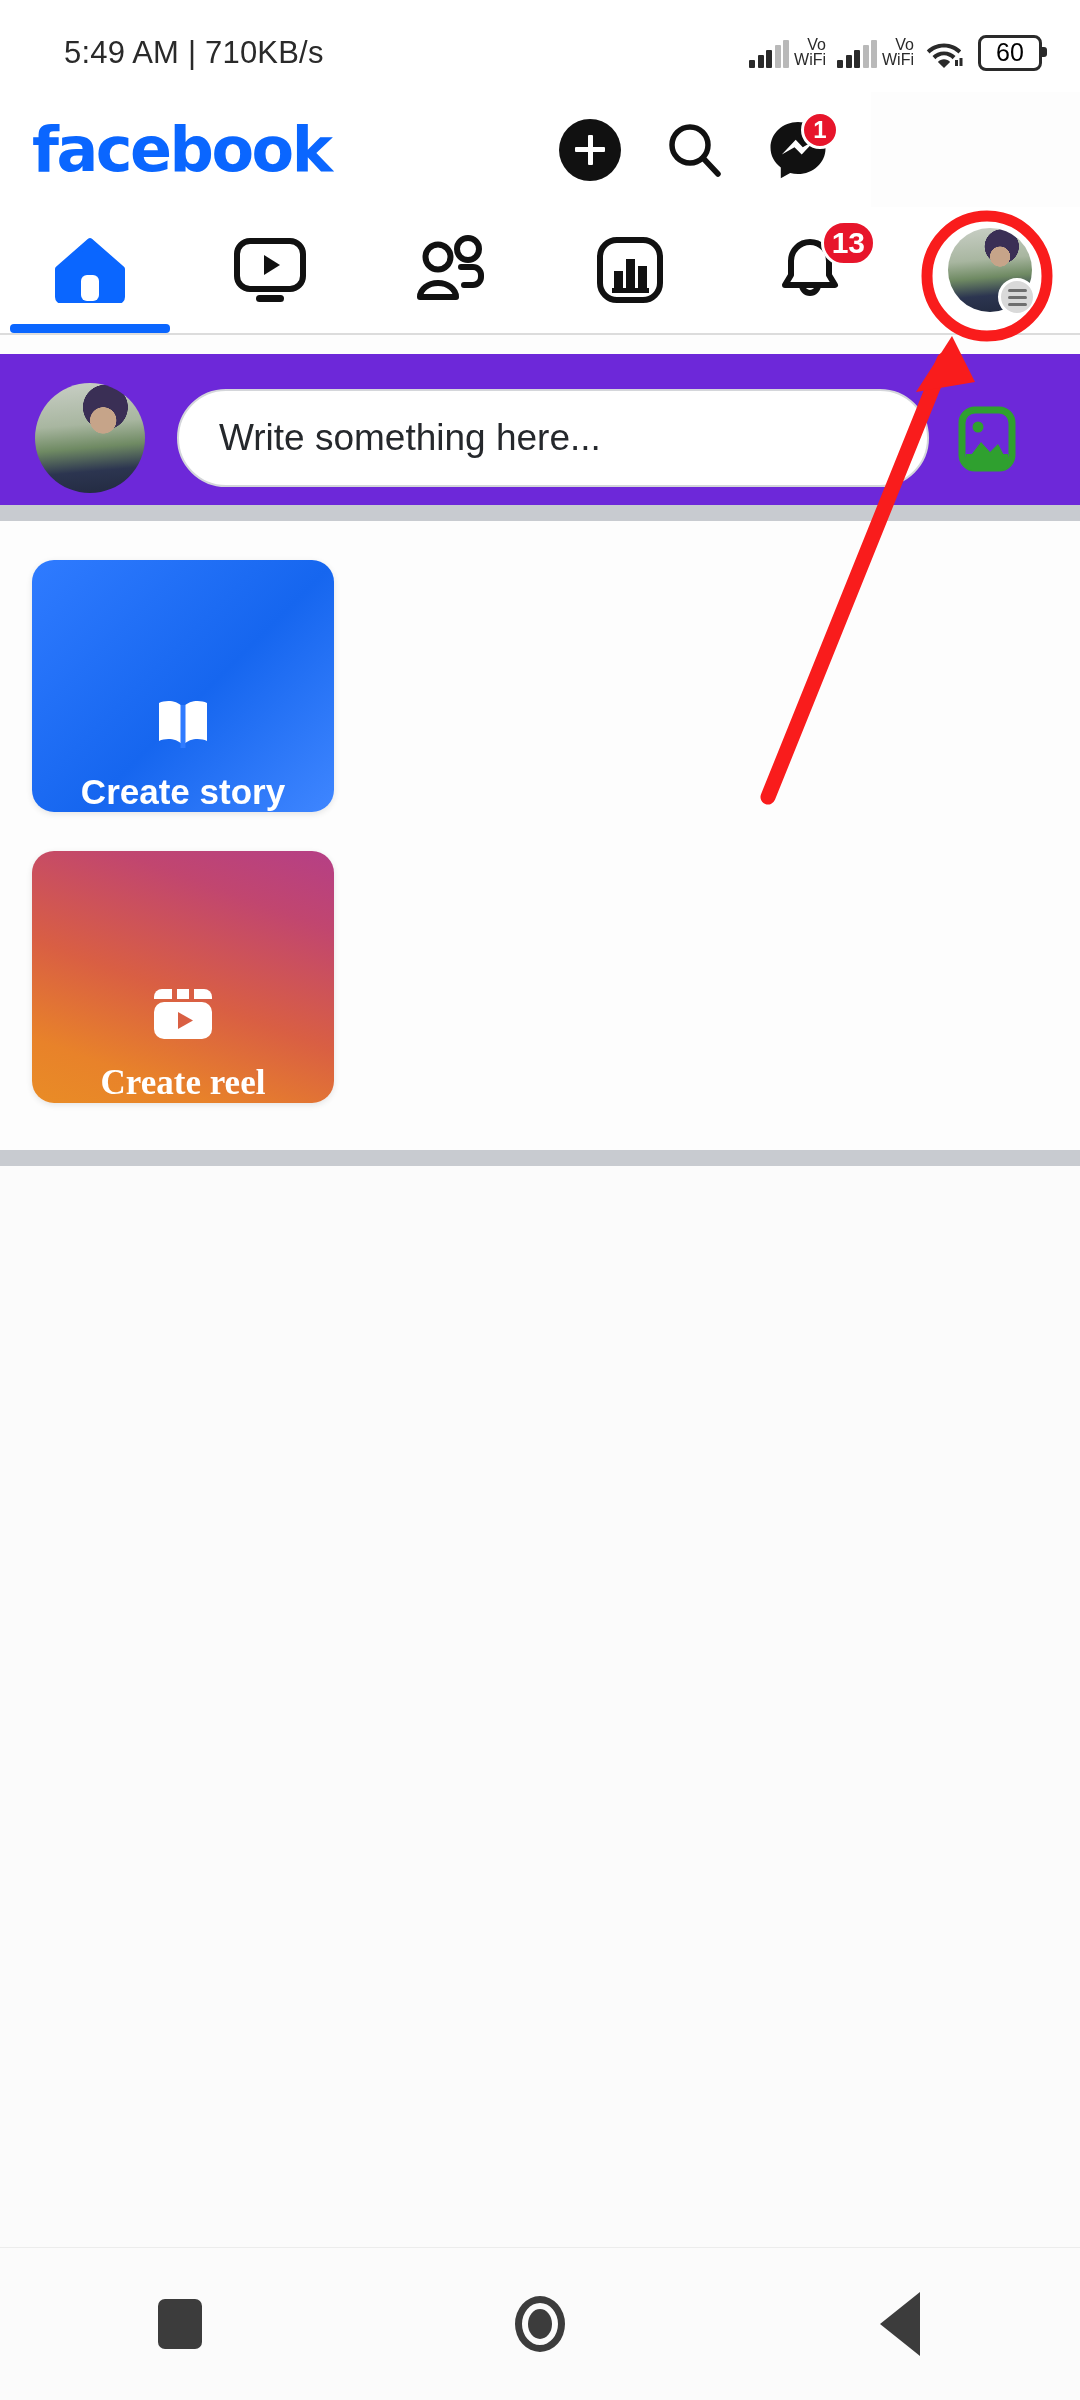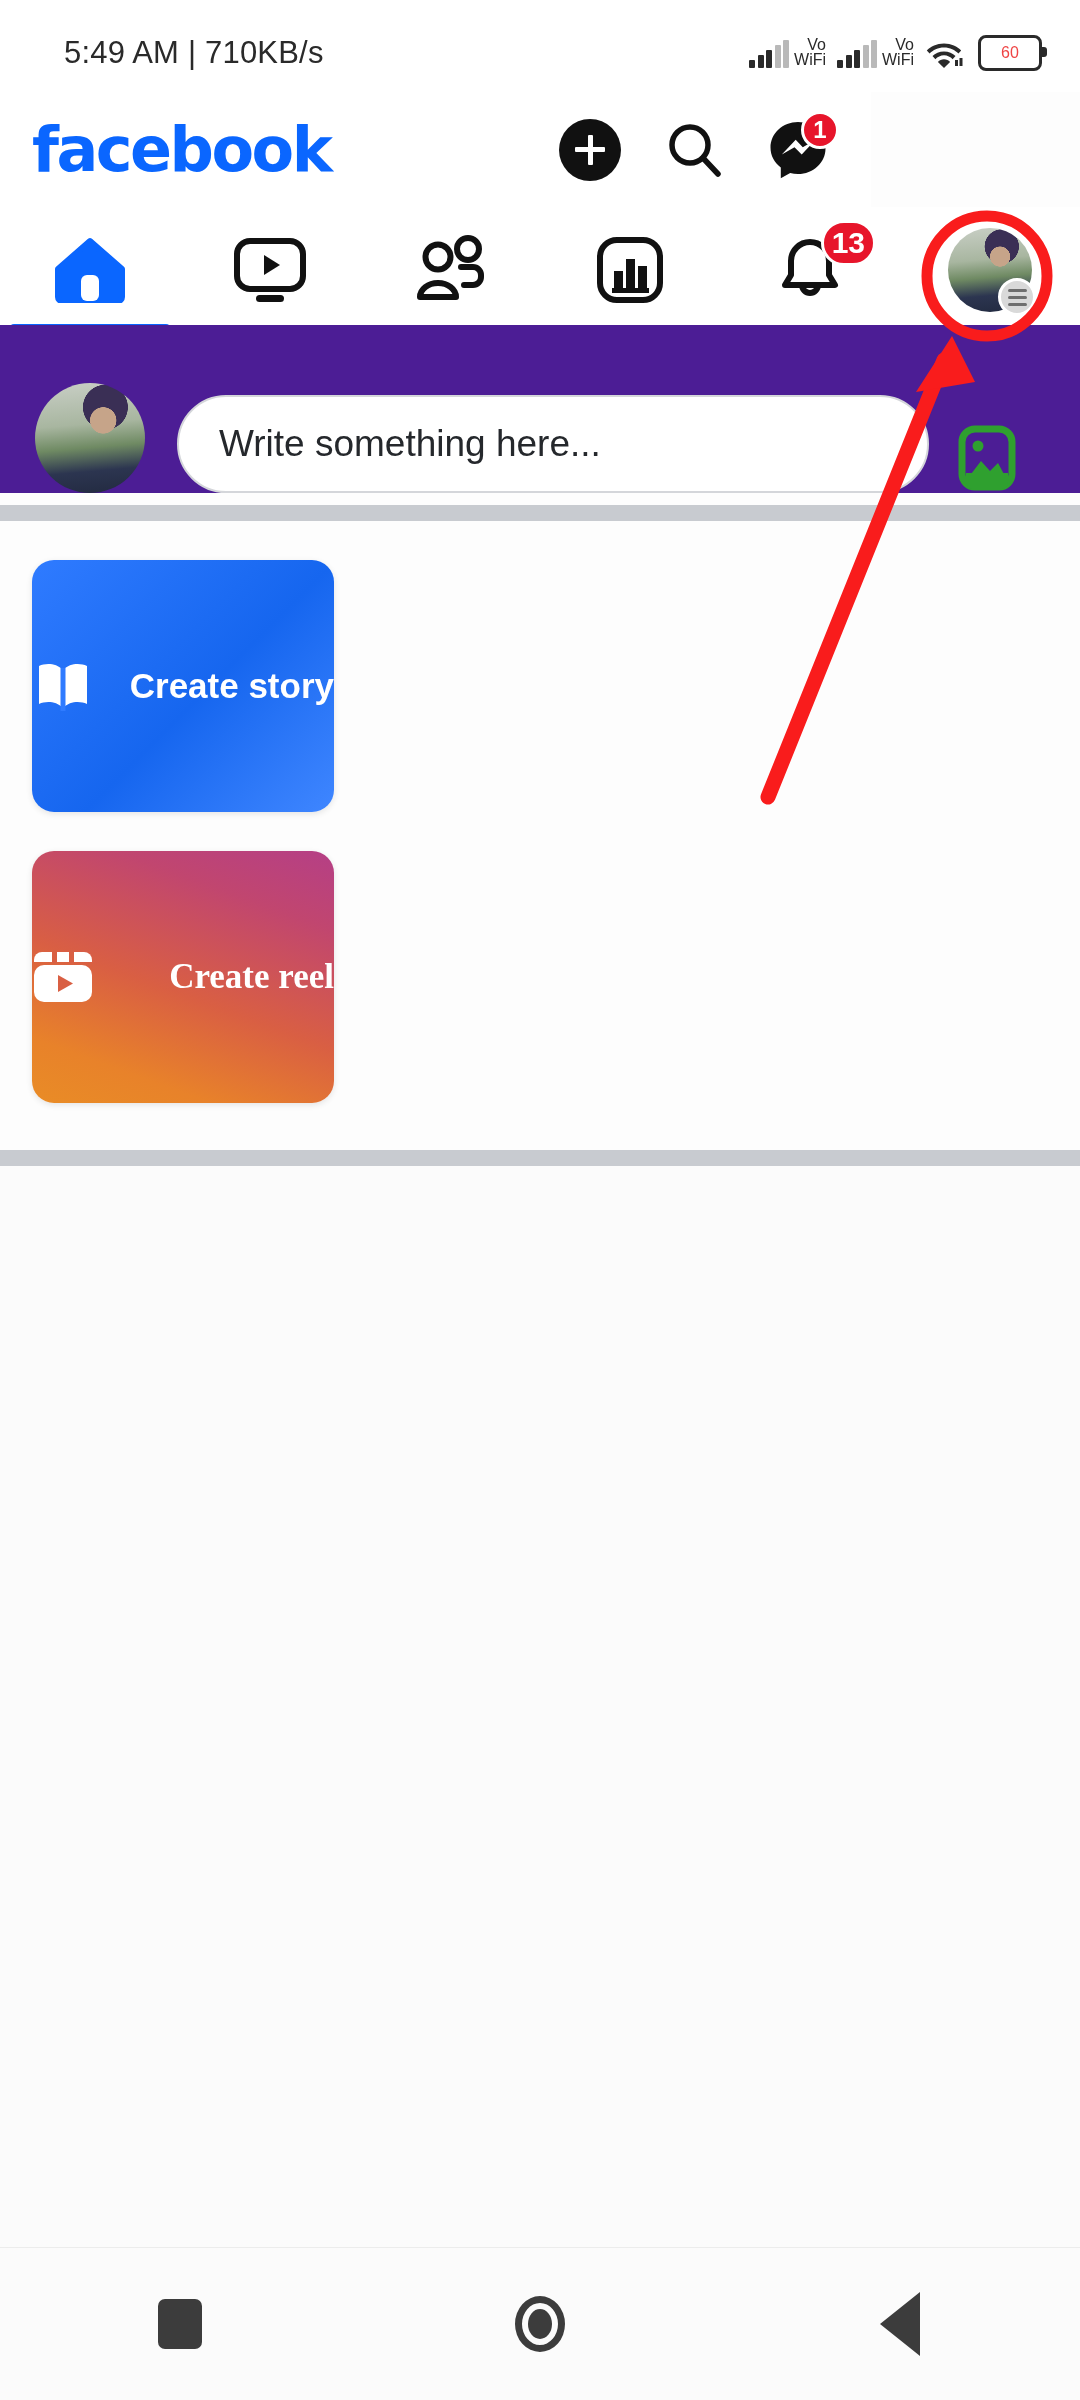--- a/index.html
+++ b/index.html
@@ -70,21 +70,21 @@
     display:flex; align-items:center; justify-content:center;
     margin-left: 4px;
   }
   #battery:after {
     content:"";
     position:absolute; right:-8px; top: 9px;
     width: 5px; height: 10px;
     background:#2a2a2a;
     border-radius: 0 3px 3px 0;
   }
-  #battery-text { font-size: 16px; color:#ef4444; line-height: 1; }
+  #battery-text { font-size: 25px; color:#000000; line-height: 1; }
 
   
   #fb-header {
     position: absolute;
     left: 0; top: 92px;
     width: 871px; height: 115px;
     display: flex;
     align-items: center;
     justify-content: space-between;
     padding: 0 42px 0 32px;
@@ -172,25 +172,25 @@
     background:#d9d9d9;
     border: 3px solid #fff;
     box-sizing:border-box;
     display:flex; flex-direction:column; align-items:center; justify-content:center; gap:4px;
   }
   #menu-badge i { display:block; width: 19px; height: 3px; background:#6e6e6e; border-radius:2px; }
 
   
   #composer {
     position: absolute;
-    left: 0; top: 325px;
+    left: 0; top: 354px;
     width: 1080px; height: 168px;
-    background: #4c1d95;
-    display: flex;
-    align-items: flex-end;
+    background: #6d28d9;
+    display: flex;
+    align-items: center;
     padding: 0 30px 0 35px;
     box-sizing: border-box;
   }
   #composer-avatar { width: 110px; height: 110px; border-radius: 50%; flex: none; }
   #composer-input {
     flex: 1;
     margin-left: 32px;
     height: 98px;
     border: 2px solid #d4d6da;
     border-radius: 52px;
@@ -218,23 +218,23 @@
     left: 0; top: 521px;
     width: 1080px; height: 629px;
     background: #fdfdfd;
   }
   .create-card {
     position: absolute;
     left: 32px;
     width: 302px; height: 252px;
     border-radius: 22px;
     display: flex;
-    flex-direction: row;
-    align-items: center;
-    justify-content: space-between;
+    flex-direction: column;
+    align-items: center;
+    justify-content: flex-end;
     gap: 20px;
     box-shadow: 0 2px 6px rgba(0,0,0,0.10);
   }
   #create-story-card {
     top: 39px;
     background: linear-gradient(135deg, #2f7bff 0%, #1666ef 55%, #3f86ff 100%);
   }
   #create-reel-card {
     top: 330px;
     background: linear-gradient(200deg, #b53f86 0%, #c1466f 22%, #d95f43 55%, #e8822a 82%, #e98c26 100%);

